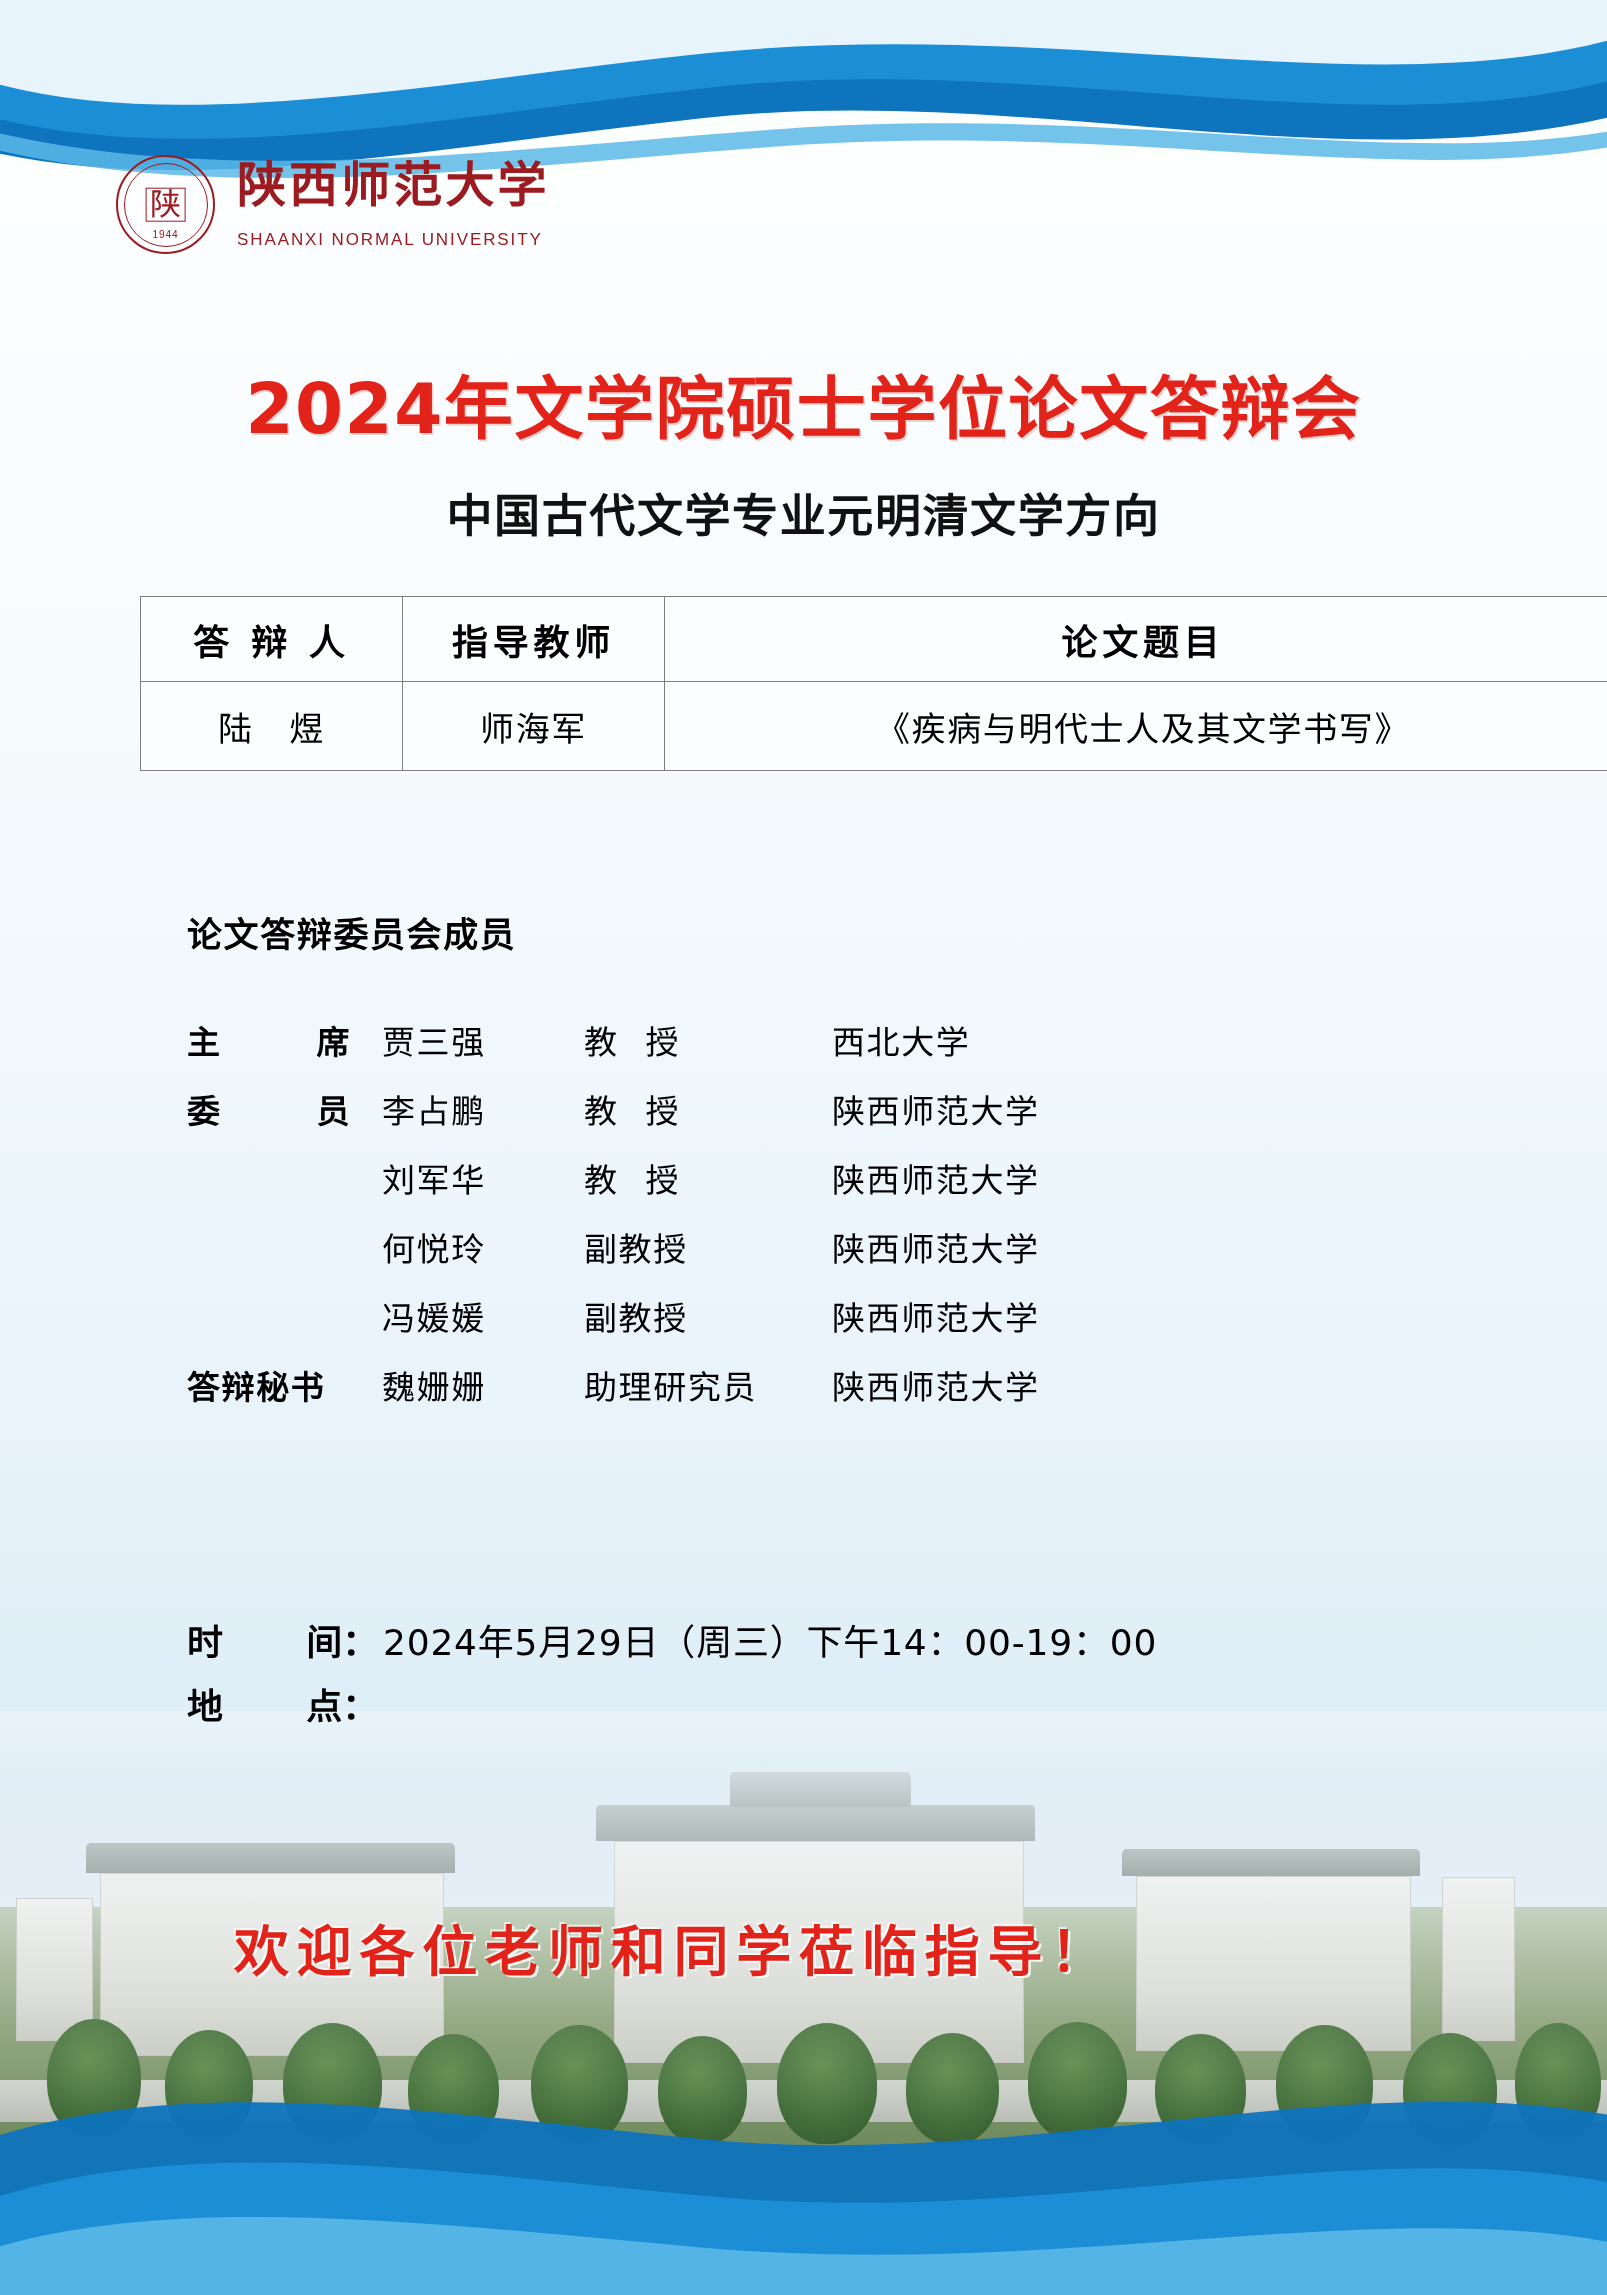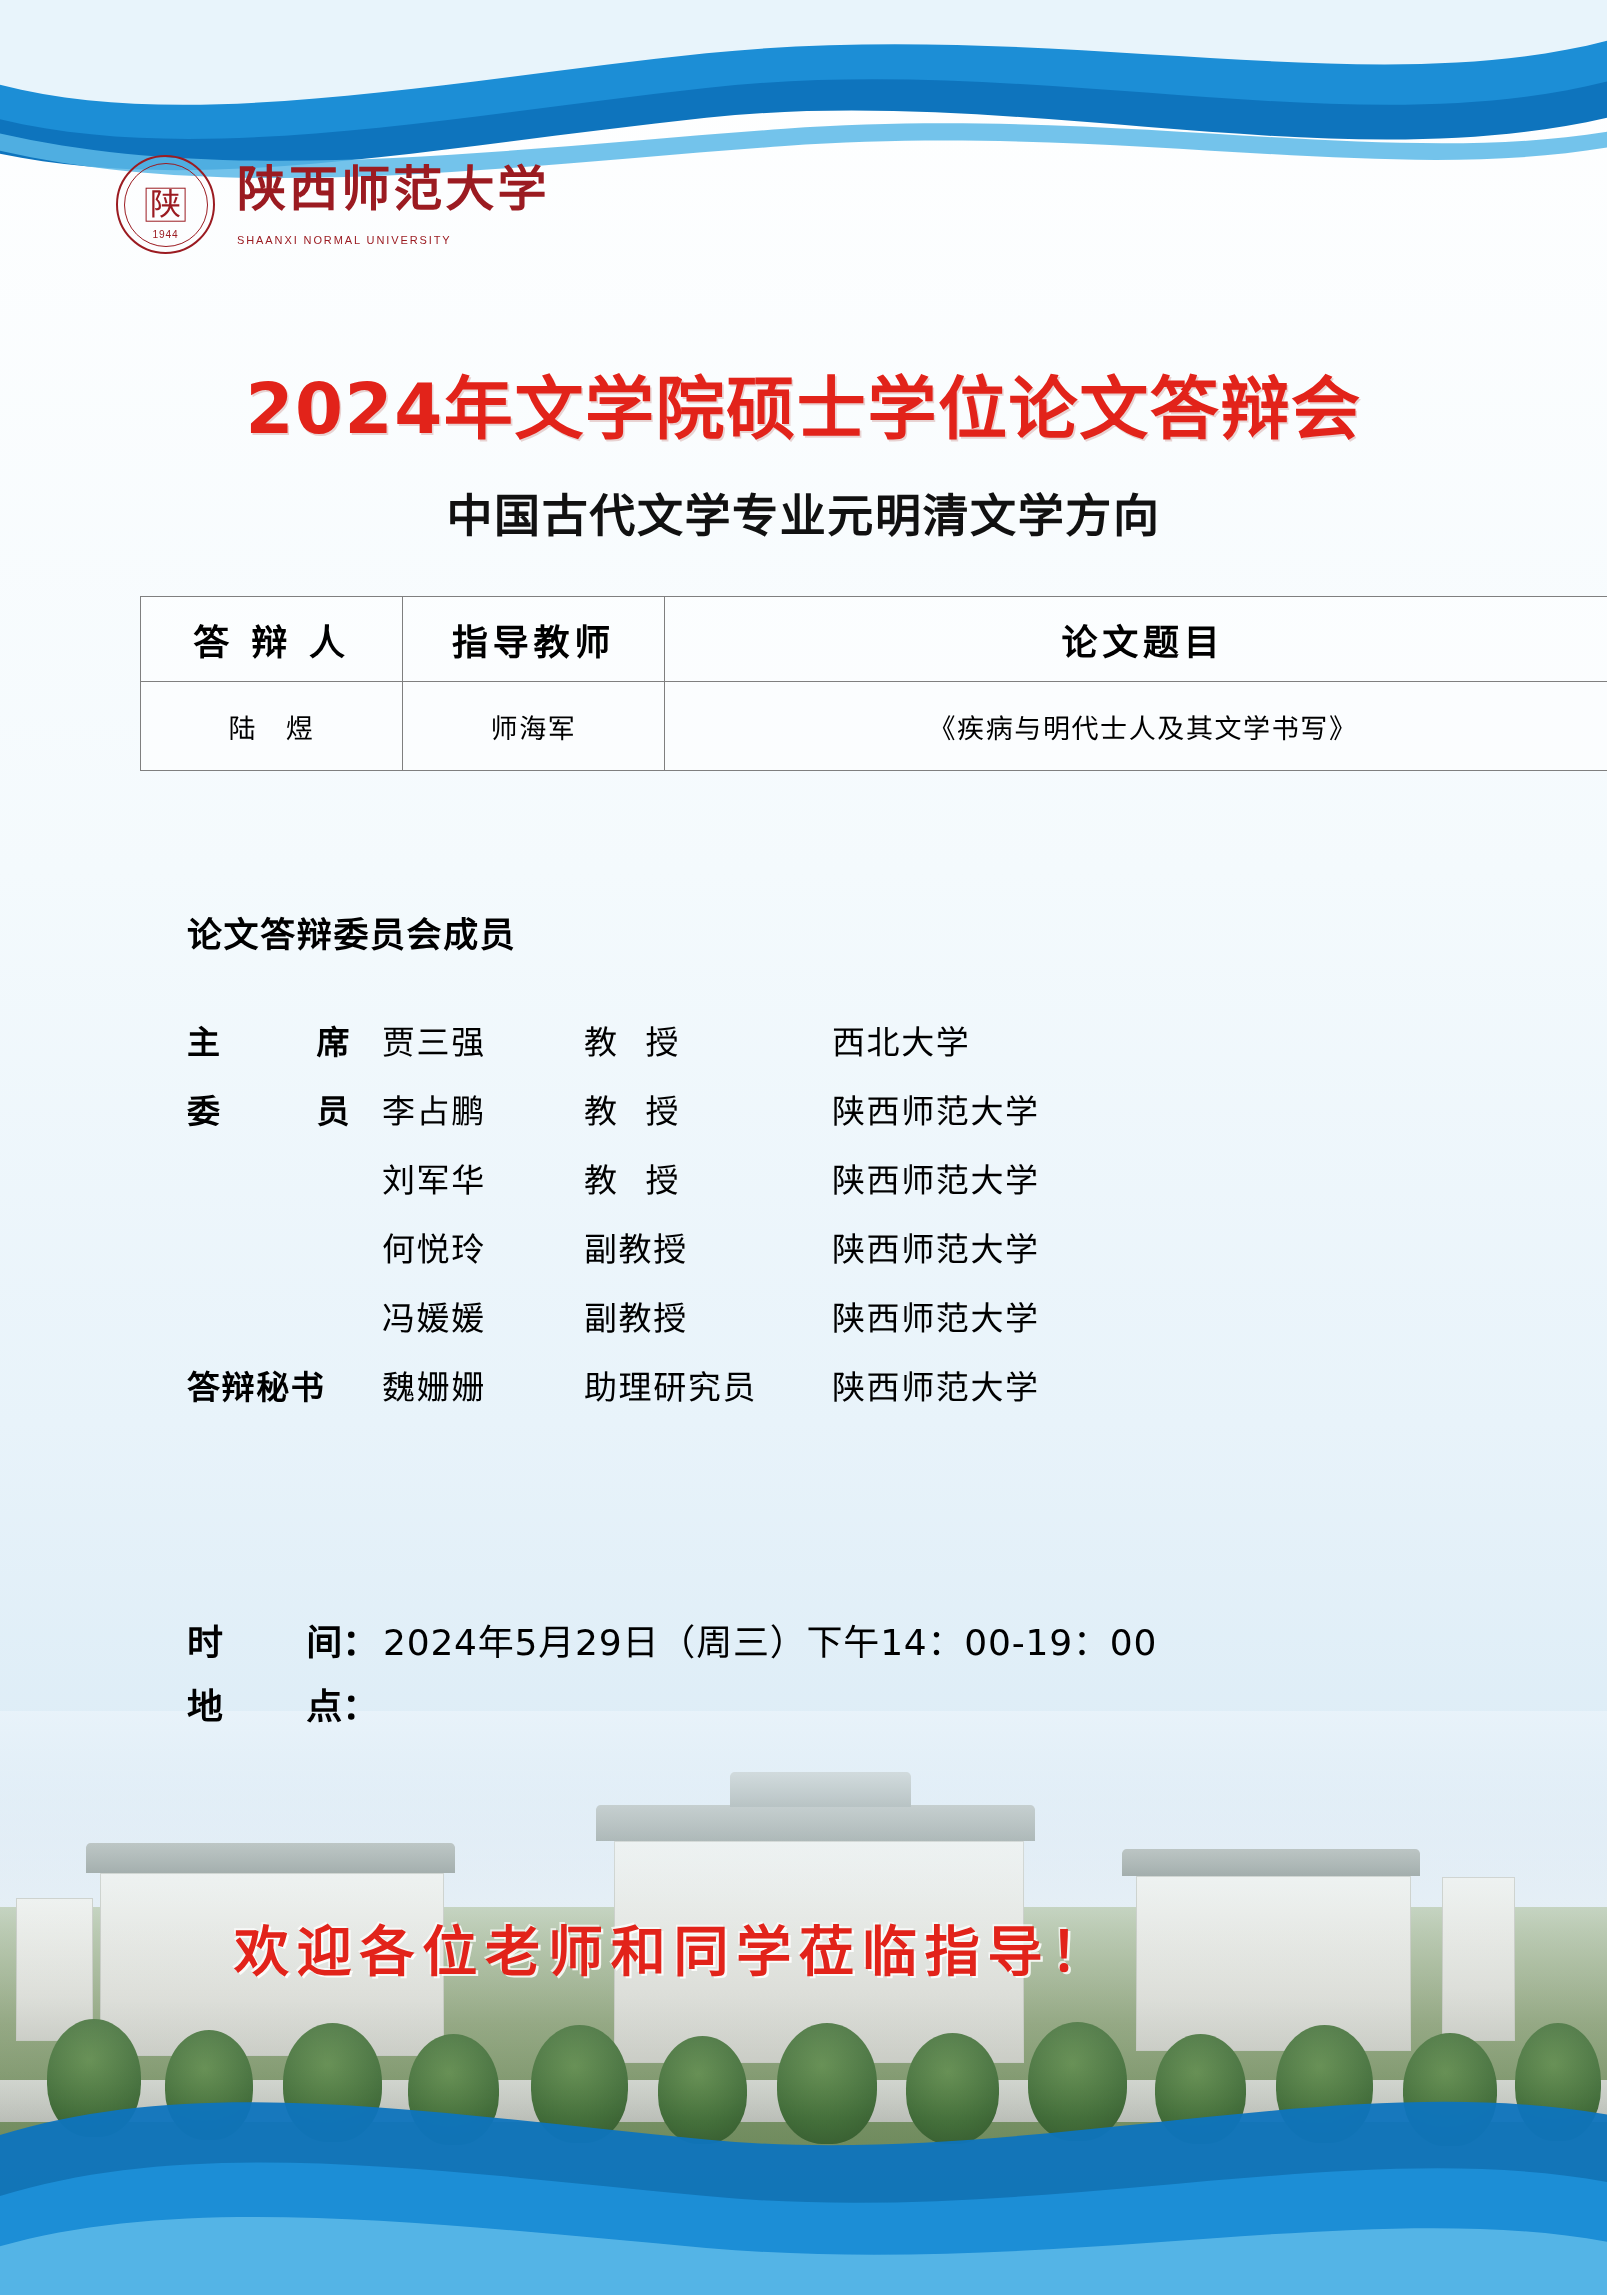--- a/index.html
+++ b/index.html
@@ -138,21 +138,21 @@
     color: #9b1b21;
     font-size: 49px;
     font-weight: bold;
     letter-spacing: 3.1px;
     font-family: "DejaVu Serif", "Liberation Serif", serif;
     line-height: 1.1;
     white-space: nowrap;
   }
   .logo-en {
     color: #9b1b21;
-    font-size: 11px;
+    font-size: 17px;
     letter-spacing: 1.9px;
     margin-top: 17px;
     white-space: nowrap;
   }
 
   
   .main-title {
     position: absolute;
     top: 353px;
     left: 0;
@@ -195,21 +195,21 @@
     font-family: "DejaVu Sans", "Liberation Sans", sans-serif;
   }
   .tbl th {
     height: 82px;
     font-size: 36px;
     font-weight: bold;
     letter-spacing: 4.7px;
   }
   .tbl td {
     height: 86px;
-    font-size: 27px;
+    font-size: 34px;
     letter-spacing: 1.6px;
   }
   .col-a { width: 259px; }
   .col-b { width: 259px; }
 
   
   .sect-head {
     position: absolute;
     left: 187px;
     top: 906px;

